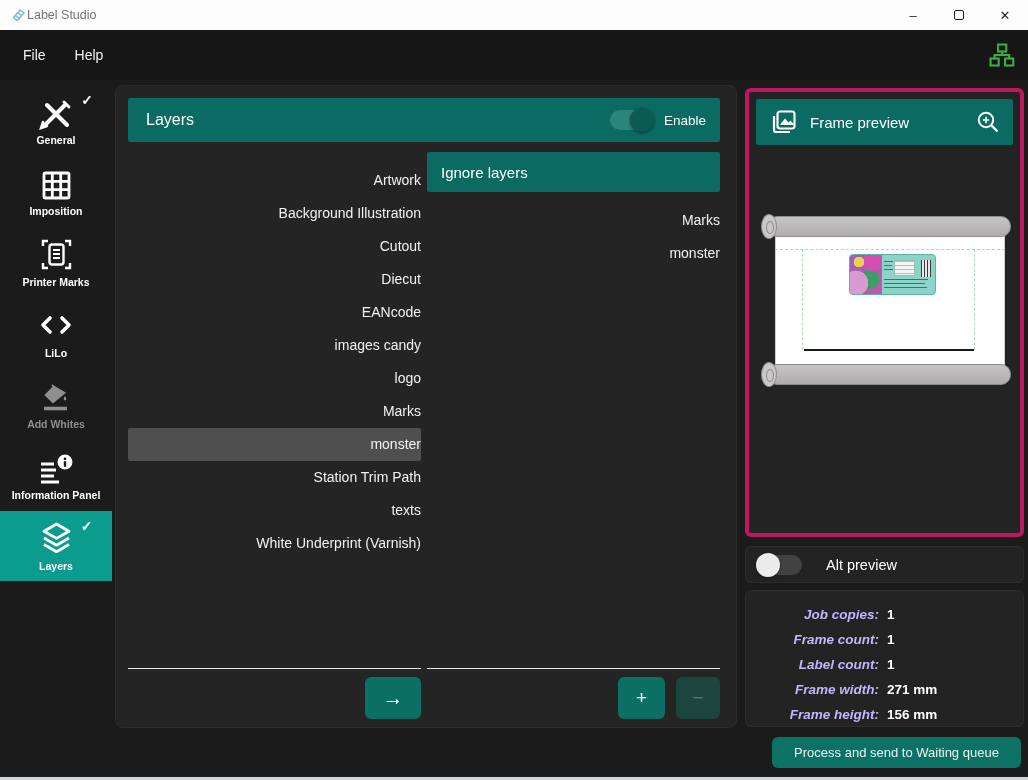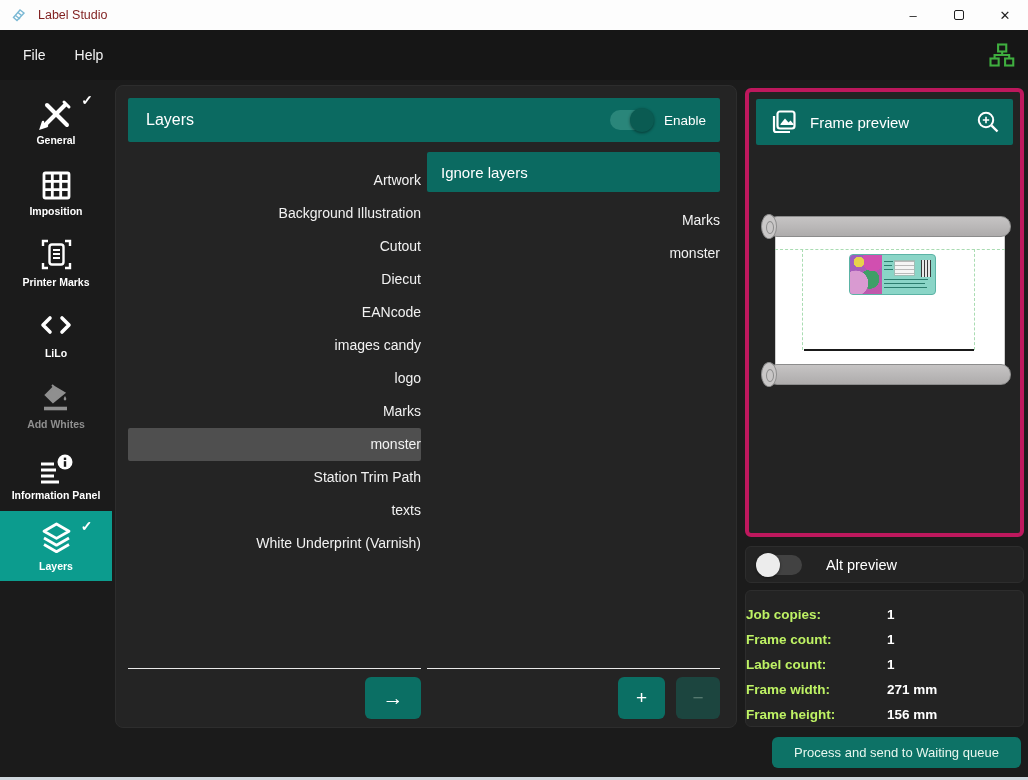--- a/index.html
+++ b/index.html
@@ -2,21 +2,21 @@
 <html><head>
 <meta charset="utf-8">
 <style>
   * { margin:0; padding:0; box-sizing:border-box; }
   html,body { width:1028px; height:780px; overflow:hidden; }
   body { font-family:"Liberation Sans", sans-serif; background:#1b1b1b; position:relative; }
 
   
   .titlebar { position:absolute; top:0; left:0; width:1028px; height:30px; background:#fdfdfd; display:flex; align-items:center; }
   .titlebar .logo { width:17px; height:17px; margin-left:10px; }
-  .titlebar .title { font-size:12.5px; color:#7f1d1d; margin-left:11px; }
+  .titlebar .title { font-size:12.5px; color:#737373; }
   .win-controls { margin-left:auto; display:flex; height:100%; }
   .win-btn { width:46px; height:100%; display:flex; align-items:center; justify-content:center; font-size:13px; color:#1f1f1f; cursor:default; }
   .max-box { width:10px; height:10px; border:1.2px solid #1f1f1f; border-radius:2px; }
 
   
   .menubar { position:absolute; top:30px; left:0; width:1028px; height:50px; background:#161616; display:flex; align-items:center; }
   .menu-item { color:#f2f2f2; font-size:14px; padding:8px 12px; margin-left:5px; }
   .menu-item:first-child { margin-left:11px;text-align:center; }
   .network-btn { margin-left:auto; margin-right:12px; width:30px; height:30px; display:flex; align-items:center; justify-content:center; }
 
@@ -81,21 +81,21 @@
     background-image:linear-gradient(#b9b9b9 1px, transparent 1px); background-size:100% 4px; }
   .art .barcode { position:absolute; right:5%; top:12%; width:12%; height:45%;
     background:repeating-linear-gradient(90deg,#3a3a3a 0 1px,#e8e8e8 1px 3px); }
   .art .tline { position:absolute; background:#2b7d6e; height:1px; }
 
   .alt-card { position:absolute; left:745px; top:546px; width:279px; height:37px; background:#232323; border:1px solid #2d2d2d; border-radius:6px; display:flex; align-items:center; padding-left:14px; }
   .alt-card .lbl { color:#fff; font-size:14.5px; margin-left:24px; }
 
   .stats-card { position:absolute; left:745px; top:590px; width:279px; height:137px; background:#232323; border:1px solid #2d2d2d; border-radius:6px; padding-top:11px; }
   .stat-row { display:grid; grid-template-columns:133px auto; gap:8px; height:25px; align-items:center; }
-  .stat-row .s-lbl { text-align:left; color:#bef264; font-size:13.5px; font-weight:bold; }
+  .stat-row .s-lbl { text-align:right; color:#c4b5fd; font-size:13.5px; font-weight:bold;font-style:italic; }
   .stat-row .s-val { color:#fff; font-size:13.5px; font-weight:bold; }
 
   .process-btn { position:absolute; left:772px; top:737px; width:249px; height:31px; background:#0d7266; border:none; border-radius:6px; color:#e8f7ef; font-size:13px; font-family:"Liberation Sans",sans-serif; }
 
   .bottom-strip { position:absolute; left:0; bottom:0; width:1028px; height:3px; background:#cfd7dd; }
 
   svg { display:block; }
 </style>
 </head>
 <body>

